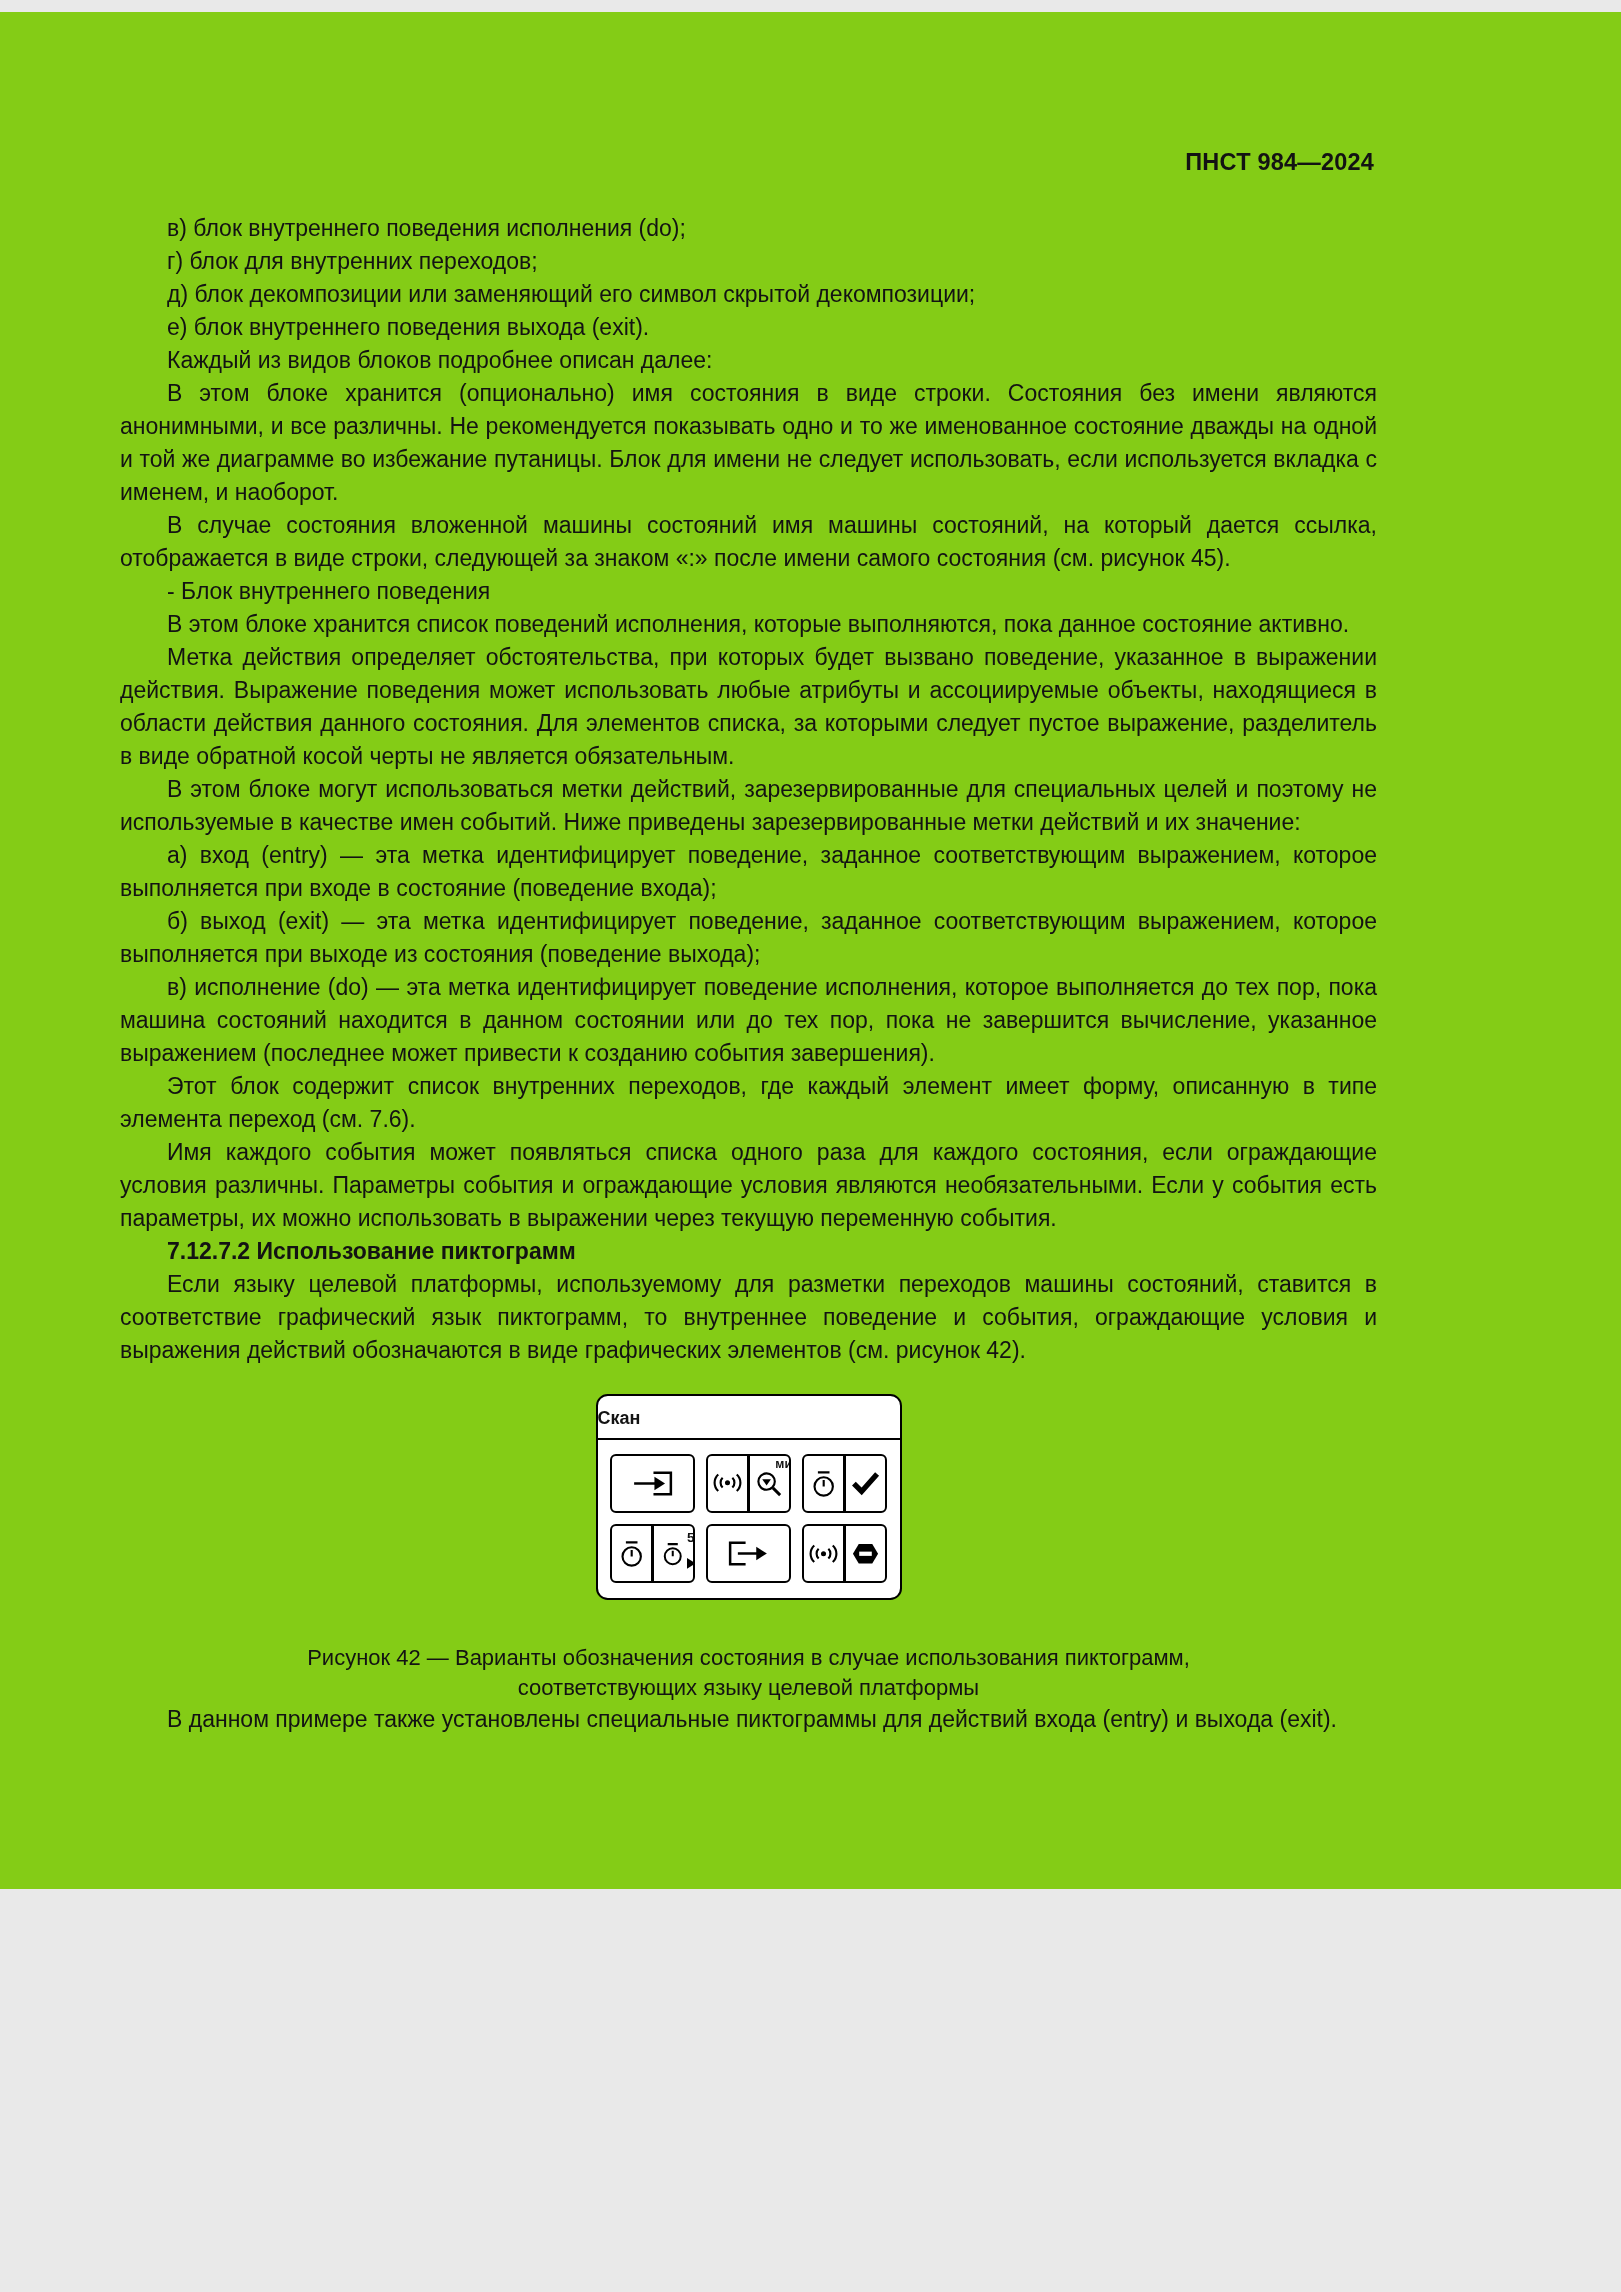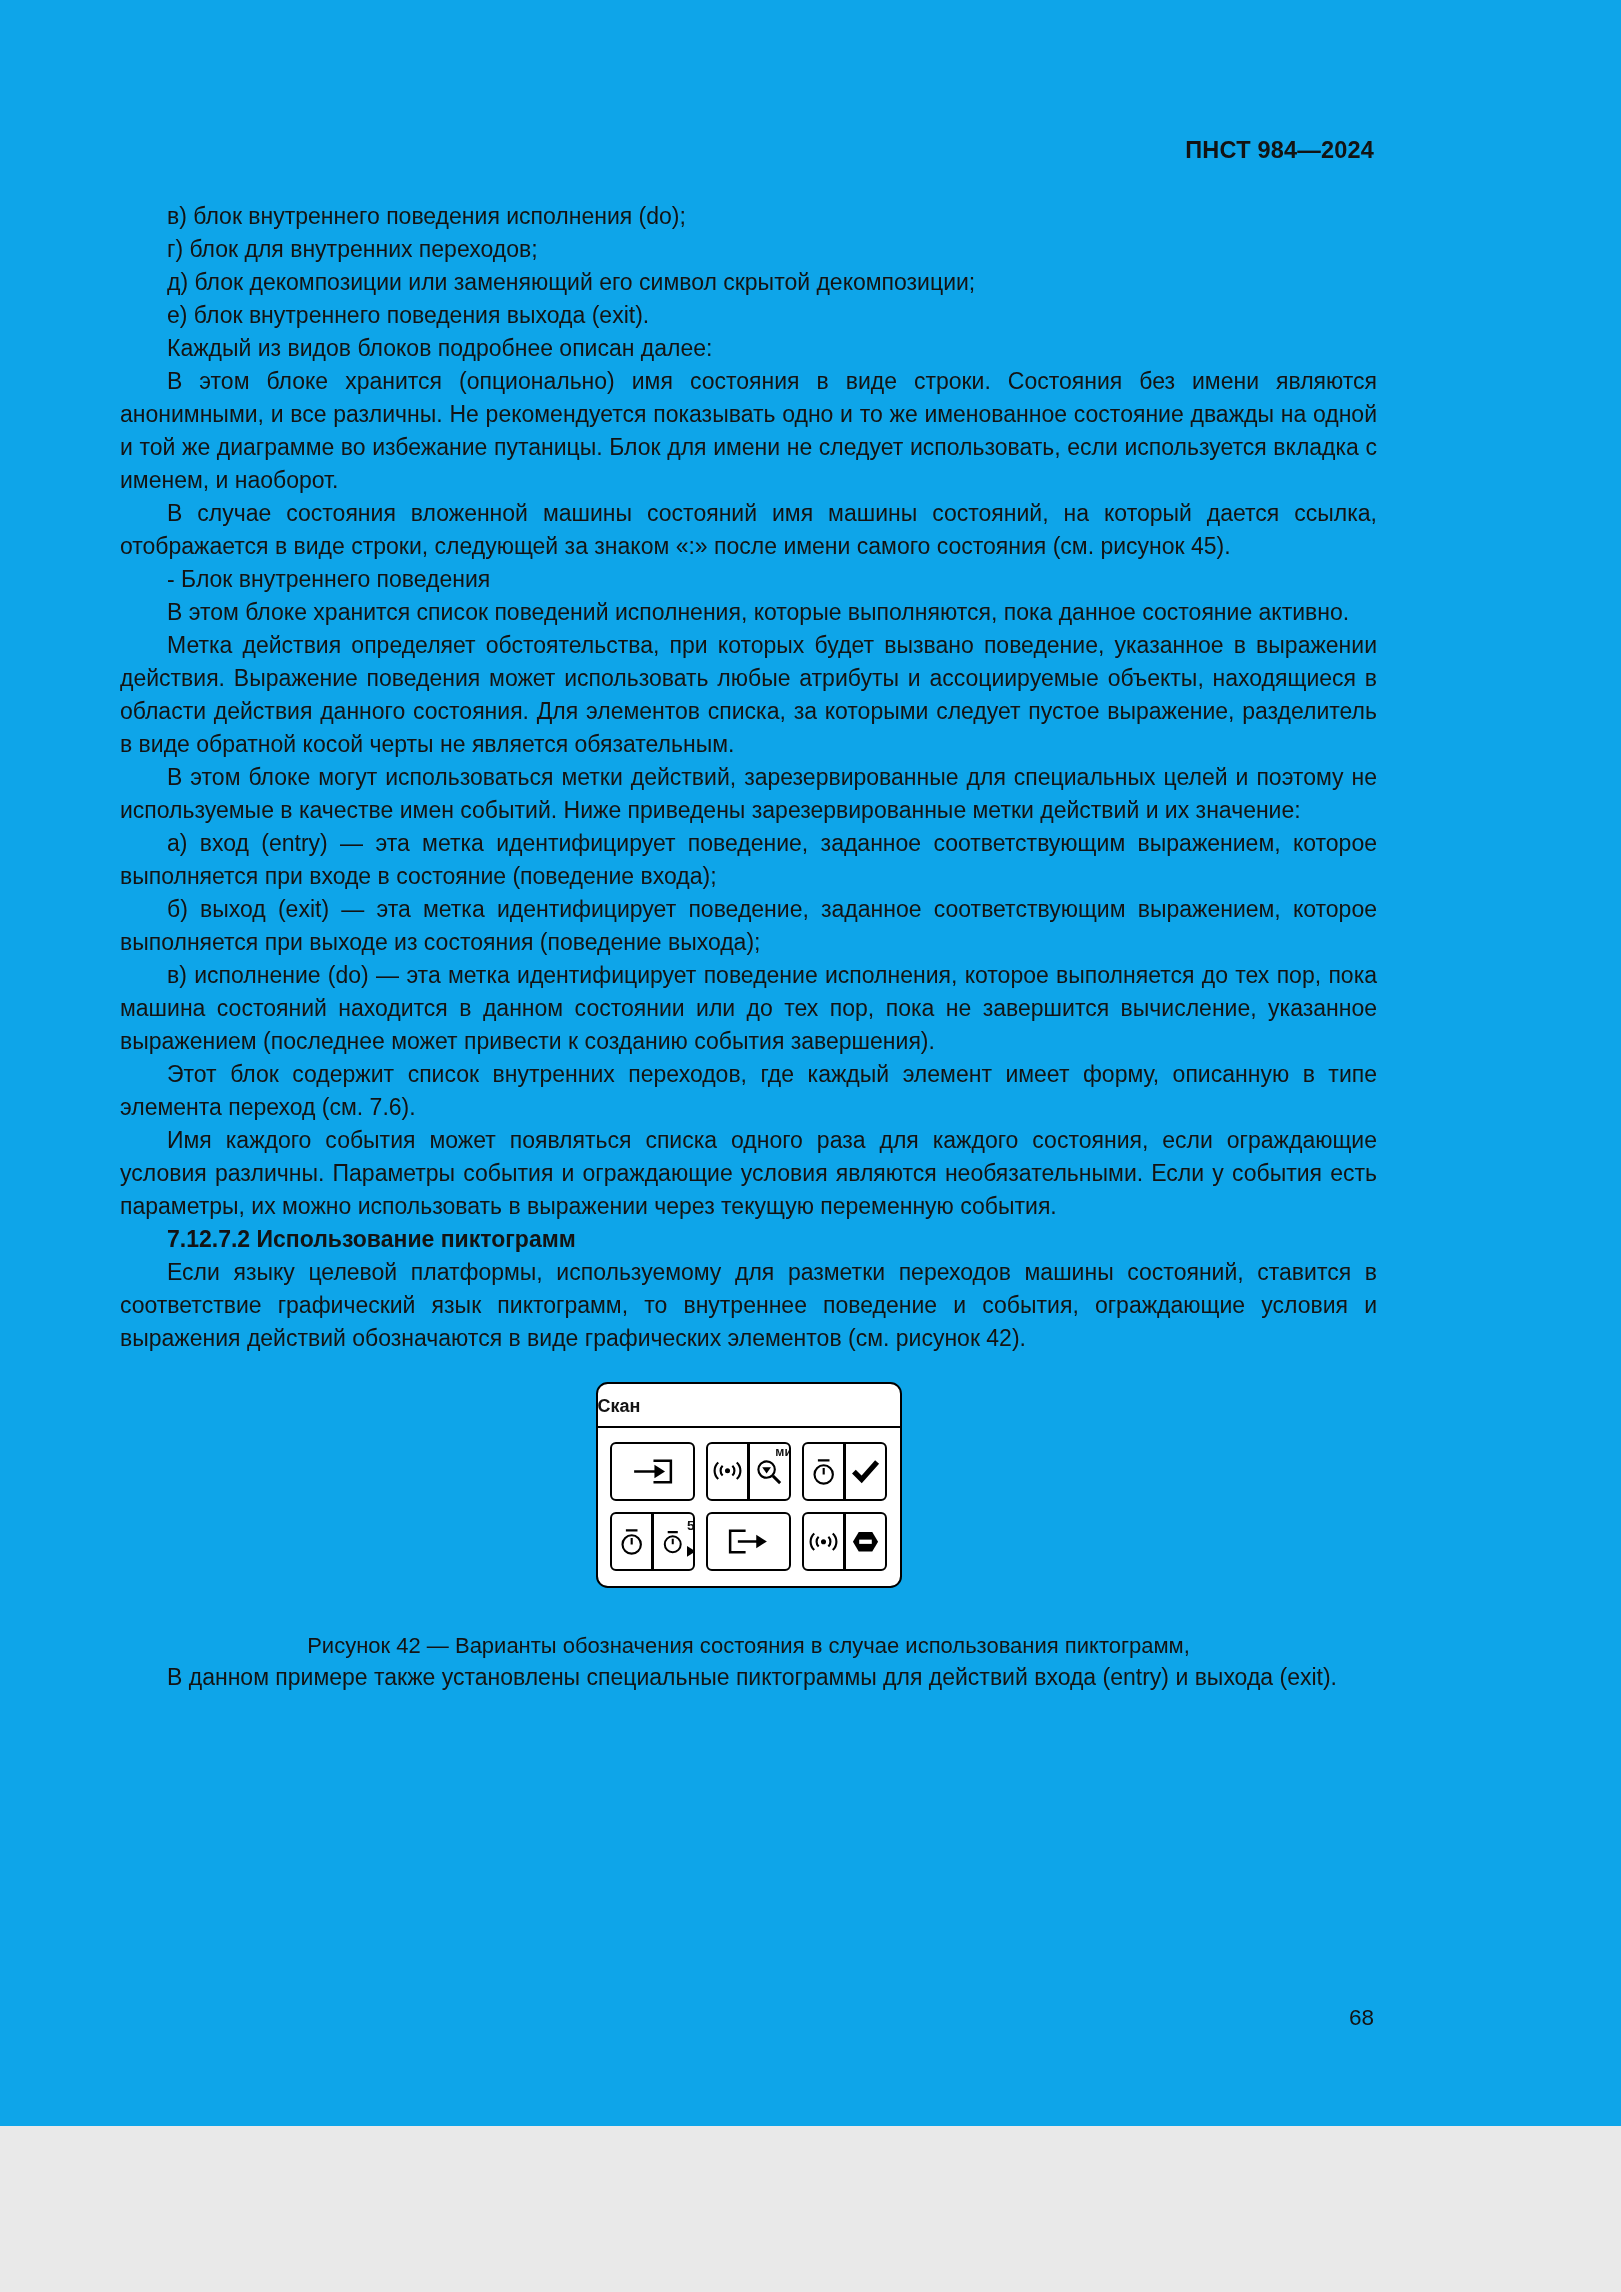--- a/index.html
+++ b/index.html
@@ -3,26 +3,26 @@
 <meta charset="utf-8">
 <style>
   html, body {
     margin: 0;
     padding: 0;
     background: #e9e9e9;
   }
   .page {
     position: relative;
     width: 1621px;
-    height: 2126px;
-    background: #0ea5e9;
+    height: 1877px;
+    background: #84cc16;
     font-family: "Liberation Sans", "DejaVu Sans", sans-serif;
     color: #131313;
     overflow: hidden;
-    margin: 0 auto;
+    margin: 12px auto;
   }
   .running-header {
     position: absolute;
     top: 137px;
     right: 247px;
     font-size: 23.5px;
     font-weight: bold;
     letter-spacing: 0.2px;
   }
   .content {
@@ -273,20 +273,21 @@
               </svg>
             </div>
           </div>
 
         </div>
       </div>
     </div>
 
     <div class="figure-caption">
       <div>Рисунок 42 — Варианты обозначения состояния в случае использования пиктограмм,</div>
+      <div>соответствующих языку целевой платформы</div>
     </div>
 
     <p class="plain after-figure">В данном примере также установлены специальные пиктограммы для действий входа (entry) и выхода (exit).</p>
   </main>
 
   <div class="page-number">68</div>
 </div>
 
 
 </body></html>

